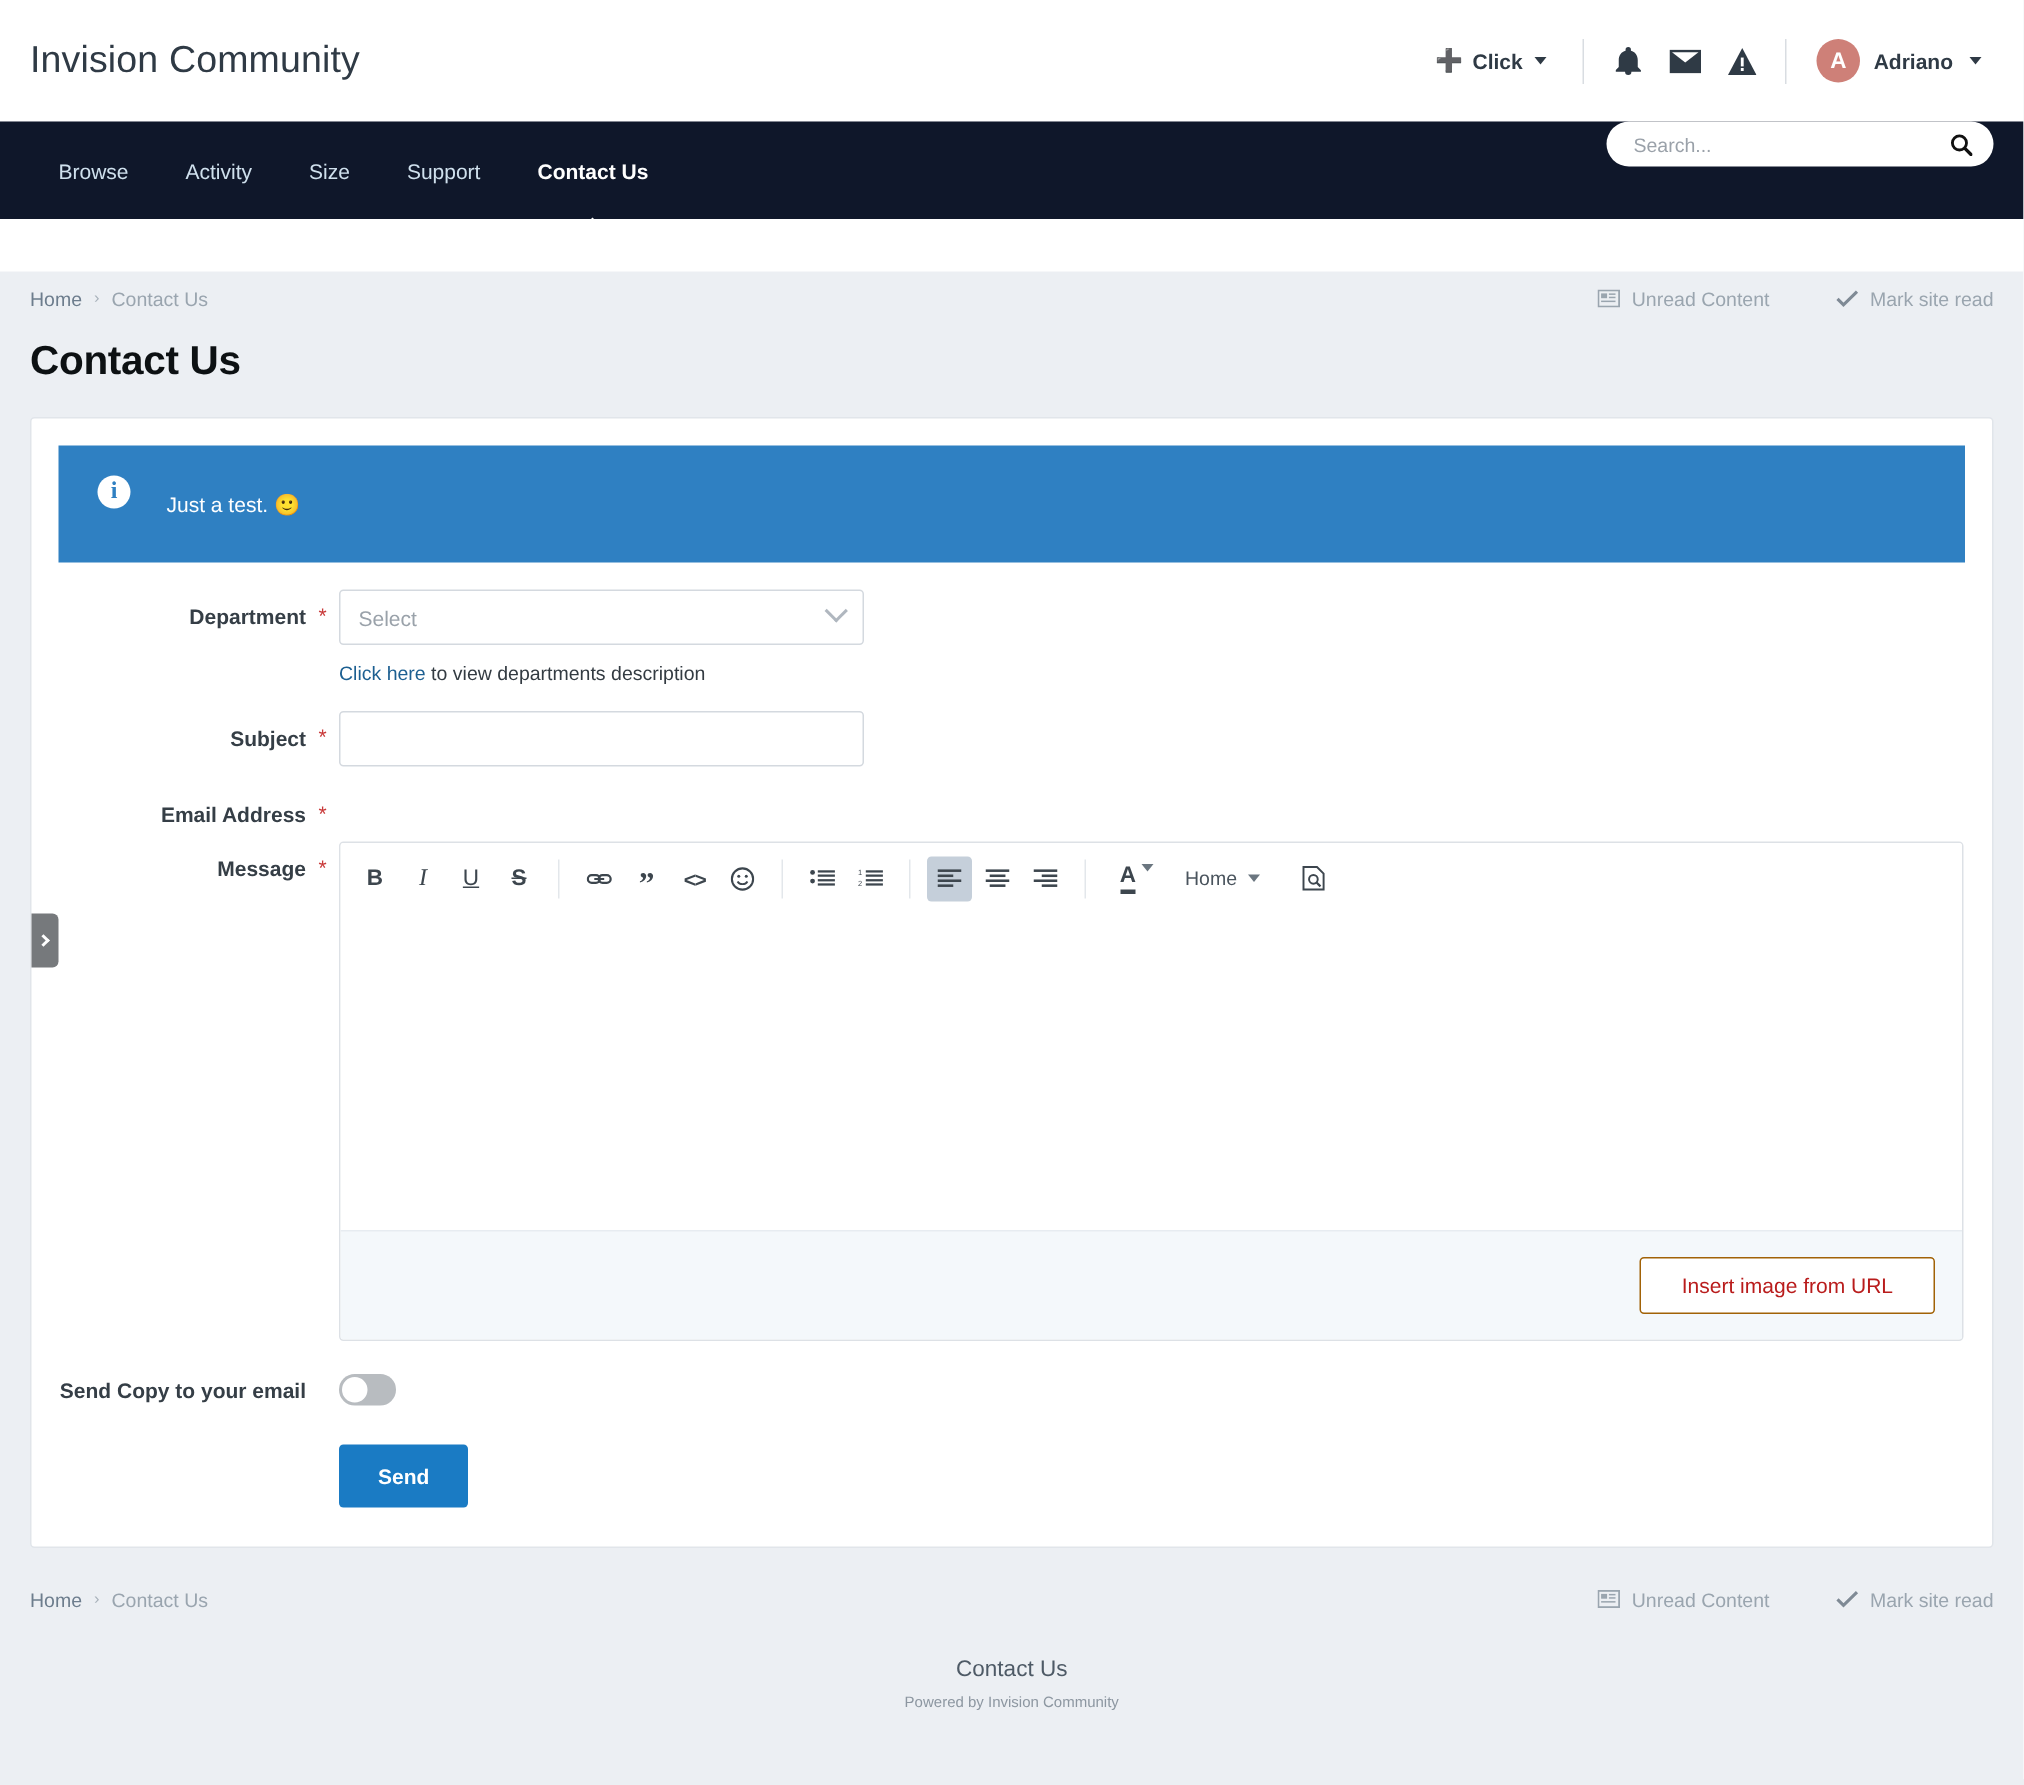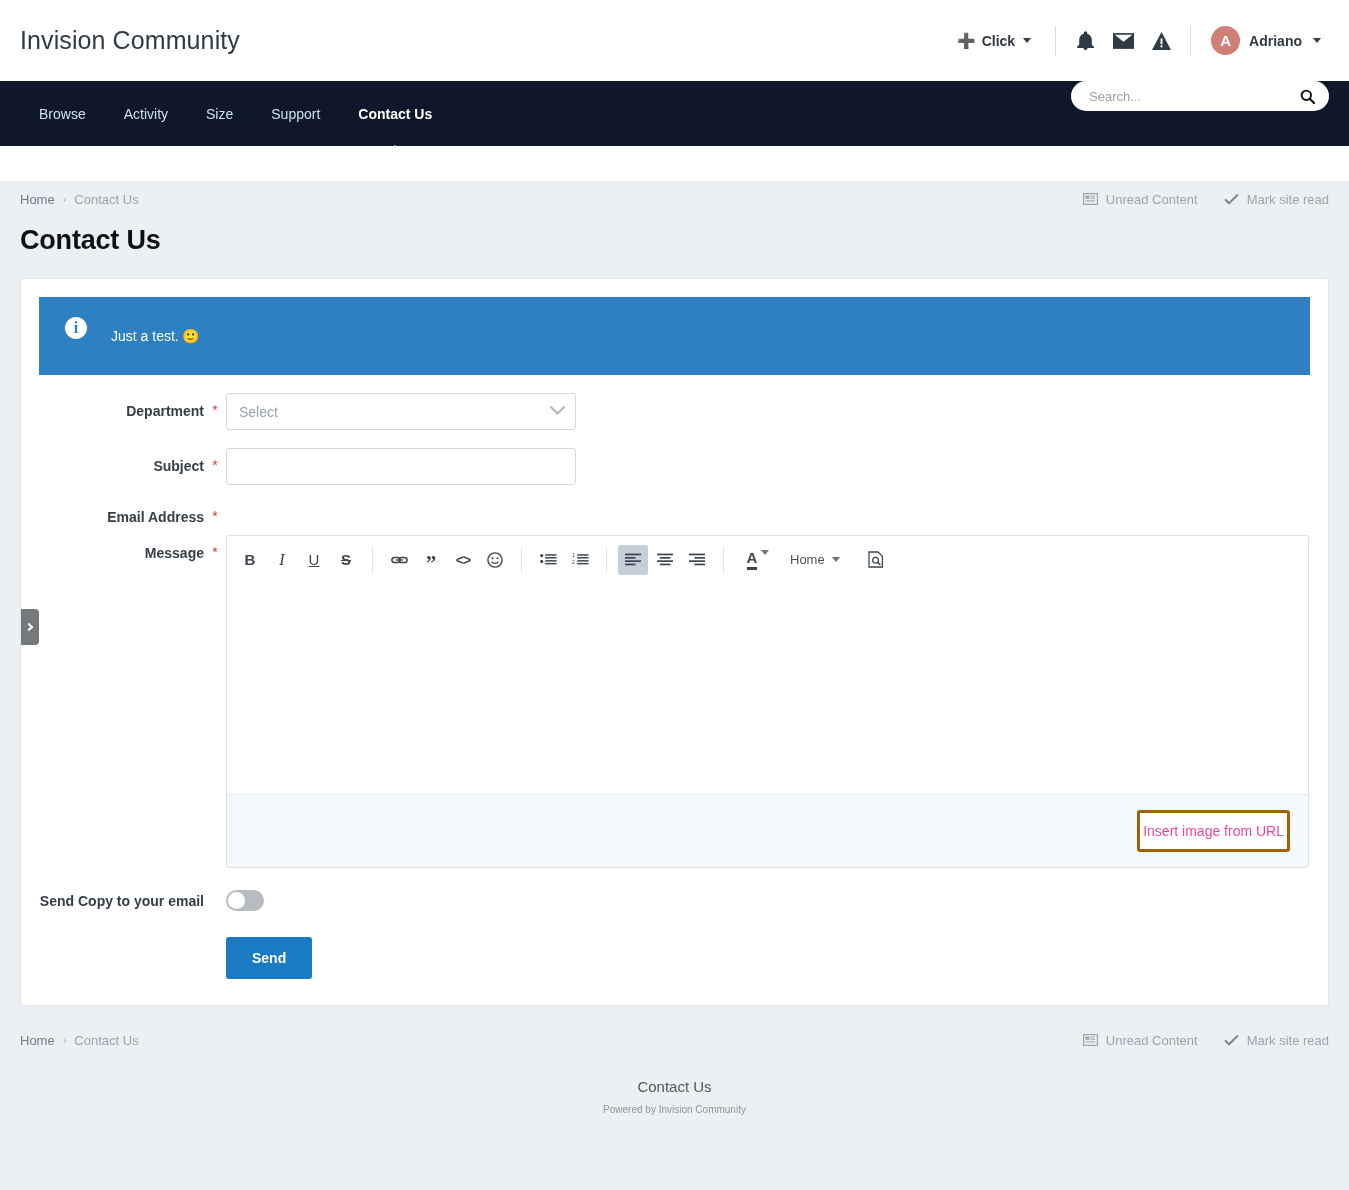--- a/index.html
+++ b/index.html
@@ -165,21 +165,21 @@
   .crumb-row {
     display: flex;
     align-items: center;
     padding: 0 20px;
     height: 36px;
     font-size: 13px;
   }
   .crumb-link { color: #6d7d8d; cursor: pointer; }
   .crumb-sep { color: #a8b1ba; margin: 0 8px; font-size: 11px; }
   .crumb-current { color: #9aa5af; }
-  .crumb-tools { margin-left: auto; display: flex; align-items: center; gap: 26px; }
+  .crumb-tools { margin-left: auto; display: flex; align-items: center; gap: 44px; }
   .crumb-tool {
     display: flex; align-items: center; gap: 8px;
     color: #9aa5af; font-size: 13px; cursor: pointer;
   }
 
   .page-title {
     font-size: 27px;
     font-weight: bold;
     color: #0d1113;
     padding: 8px 20px 0 20px;
@@ -315,26 +315,26 @@
     background: #f4f8fb;
     border-top: 1px solid #e7ecf1;
     height: 73px;
     display: flex;
     align-items: center;
     justify-content: flex-end;
     padding: 0 18px;
   }
   .insert-btn {
     background: #ffffff;
-    border: 3px solid #a16207;
+    border: 1px solid #a16207;
     border-radius: 3px;
-    color: #ec4899;
+    color: #b91c1c;
     font-family: "Liberation Sans", sans-serif;
     font-size: 14px;
-    padding: 10px 3px;
+    padding: 10px 27px;
     cursor: pointer;
   }
 
   
   .toggle-row {
     display: flex;
     align-items: center;
     margin-top: 22px;
   }
   .toggle-label {
@@ -533,20 +533,23 @@
   <div class="form">
 
     <div class="frow">
       <div class="flabel">Department</div>
       <div class="req">*</div>
       <div class="fctl">
         <div class="select-box">
           <span class="select-placeholder">Select</span>
           <span class="chev-down"></span>
         </div>
+        <div class="helper">
+          <a>Click here</a><span> to view departments description</span>
+        </div>
       </div>
     </div>
 
     <div class="frow" style="margin-top:18px;justify-content:space-between;">
       <div class="flabel">Subject</div>
       <div class="req">*</div>
       <div class="fctl">
         <input class="text-input" type="text" value="" style="">
       </div>
     </div>

